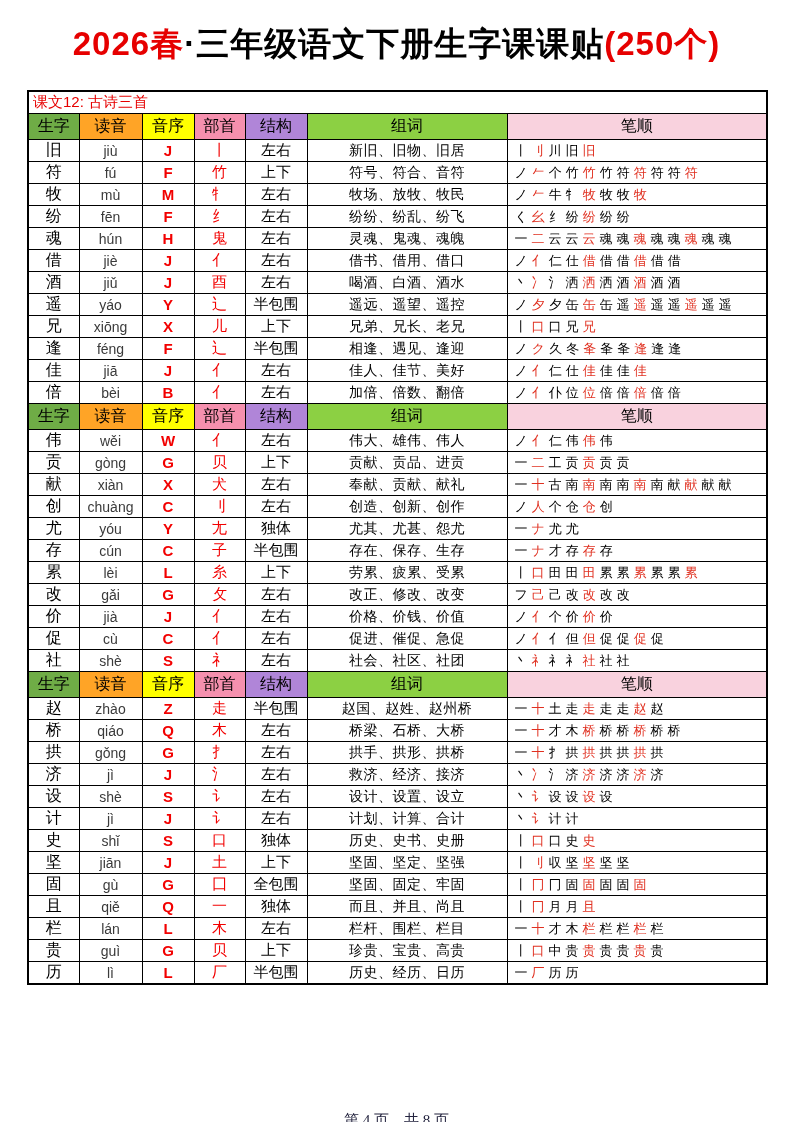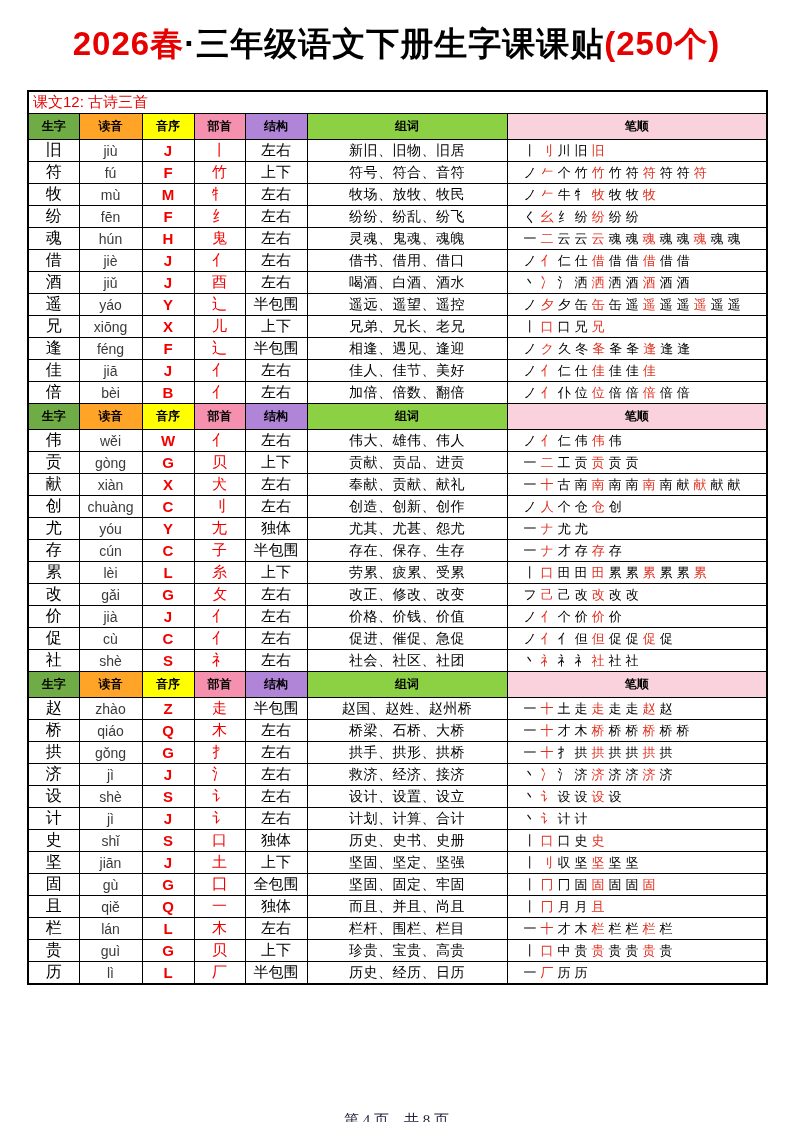--- a/index.html
+++ b/index.html
@@ -13,29 +13,29 @@
   }
   .page-title .red{color:#e60000;}
   .sheet{
     position:absolute;left:27px;top:90px;width:739px;
     border:2px solid #000;border-collapse:collapse;table-layout:fixed;
   }
   td{border:1px solid #000;padding:0 2px;text-align:center;vertical-align:middle;overflow:hidden;white-space:nowrap;}
   .section-td{
     text-align:left;color:#e60000;font-size:15px;height:21px;padding-left:4px;background:#fff;
   }
-  .hdr-td{font-weight:bold;font-size:12px;height:25px;}
+  .hdr-td{font-weight:normal;font-size:16px;height:25px;}
   .row-td{height:21px;font-size:16px;}
   .char{font-size:16px;}
   .pinyin{font-size:14px;color:#3a3a3a;}
   .initial{color:#f20000;font-size:15px;font-weight:bold;}
   .radical{color:#f20000;font-size:15px;}
   .structure{font-size:15px;}
   .words{font-size:14px;letter-spacing:0.5px;}
-  .strokes{text-align:left;font-size:13px;padding-left:16px;}
+  .strokes{text-align:left;font-size:13px;padding-left:7px;}
   .strokes span{margin-right:4px;}
   .strokes .sk-red{color:#e03020;}
   .footer{
     position:absolute;left:0;top:1111px;width:793px;text-align:center;
     font-family:"Liberation Serif","DejaVu Serif",serif;font-size:15px;color:#24243f;
   }
 </style>
 </head>
 <body>
 

